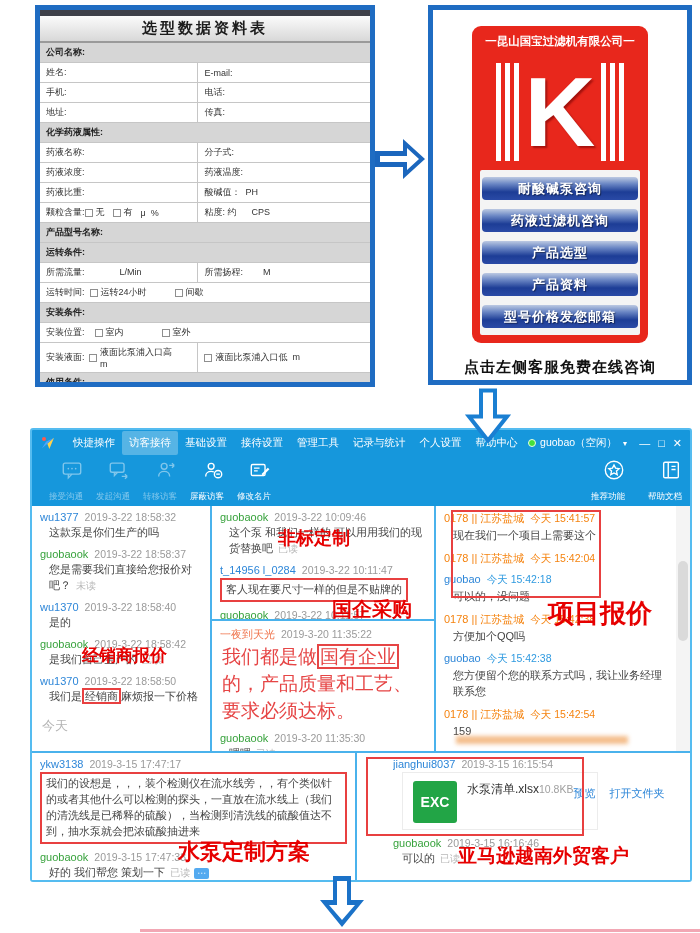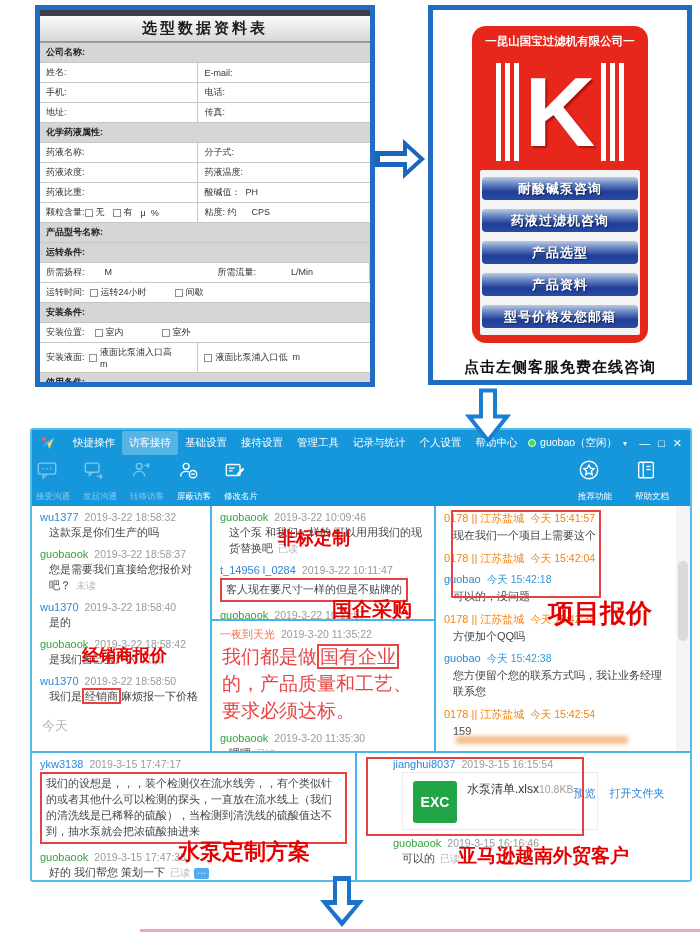--- a/index.html
+++ b/index.html
@@ -17,21 +17,21 @@
 .fcell{flex:1;padding:3px 6px;display:flex;align-items:center;white-space:pre-wrap;overflow:hidden;}
 .fdiv{border-right:1px solid #c6c6c6;flex:0 0 48%;}
 .cbwrap{display:inline-flex;align-items:center;margin-right:8px;}
 .cb{width:8px;height:8px;border:1px solid #8f8f8f;background:#fff;display:inline-block;margin-right:3px;flex:0 0 auto;}
 
 
 .arrow-right{position:absolute;left:374px;top:136px;width:52px;height:46px;}
 
 
 .promo-wrap{position:absolute;left:428px;top:5px;width:264px;height:380px;border:5px solid #1f6cc2;background:#fff;}
-.promo-card{width:176px;margin:16px auto 0;background:#e8271c;padding:0 8px 8px;border-radius:14px;}
+.promo-card{width:176px;margin:16px auto 0;background:#e8271c;padding:0 8px 8px;border-radius:9px;}
 .promo-banner{color:#fff;font-size:11.5px;font-weight:bold;text-align:center;padding:8px 0 5px;white-space:nowrap;}
 .promo-logo{height:116px;display:flex;align-items:center;justify-content:center;gap:6px;}
 .bars{display:flex;gap:4px;height:98px;}
 .bar{width:5px;background:#fff;height:100%;}
 .k-letter{font-size:98px;font-weight:bold;color:#fff;line-height:98px;text-shadow:2px 2px 2px rgba(110,0,0,.55);}
 .promo-buttons{background:#f4f4f4;padding:7px 2px;display:flex;flex-direction:column;gap:9px;border-radius:2px;}
 .pbtn{height:23px;border-radius:4px;background:linear-gradient(#bcc9e2 0%,#6a86c4 30%,#1d3d96 65%,#2a4aa6 100%);color:#fff;font-size:13px;font-weight:bold;display:flex;align-items:center;justify-content:center;text-shadow:1px 1px 1px rgba(0,0,0,.45);letter-spacing:1px;white-space:nowrap;cursor:pointer;}
 .promo-caption{text-align:center;font-size:15px;font-weight:bold;color:#111;margin-top:15px;letter-spacing:1px;}
 
 
@@ -46,21 +46,21 @@
 .menu{display:flex;align-items:center;}
 .mitem{font-size:10.5px;padding:5px 7px;border-radius:2px;white-space:nowrap;cursor:pointer;}
 .mitem.active{background:rgba(255,255,255,.28);}
 .tb-right{margin-left:auto;display:flex;align-items:center;}
 .status{display:flex;align-items:center;gap:4px;font-size:10.5px;cursor:pointer;white-space:nowrap;}
 .dot{width:8px;height:8px;border-radius:50%;background:#45e03c;border:1px solid #e8ffe8;}
 .caret{font-size:8px;margin-left:2px;}
 .winbtns{display:flex;gap:8px;margin-left:12px;font-size:11px;}
 .winbtn{cursor:pointer;}
 .toolbar{height:50px;display:flex;align-items:center;padding:0 4px;}
-.titem{width:47px;display:flex;flex-direction:column;align-items:flex-start;gap:10px;color:#fff;cursor:pointer;}
+.titem{width:47px;display:flex;flex-direction:column;align-items:flex-end;gap:10px;color:#fff;cursor:pointer;}
 .titem.tdis{opacity:.45;}
 .ticon{width:22px;height:22px;display:block;}
 .ticon svg{width:22px;height:22px;display:block;}
 .tlabel{font-size:8.5px;white-space:nowrap;}
 .tright{margin-left:auto;display:flex;gap:10px;padding-right:4px;}
 
 
 .content{position:absolute;left:0;top:76px;width:658px;height:374px;background:#fff;overflow:hidden;}
 .panel{position:absolute;overflow:hidden;padding:5px 8px;font-size:11px;color:#333;background:#fff;}
 .p-left-top{left:0;top:0;width:180px;height:245px;border-right:2px solid #4ab2ec;}
@@ -157,22 +157,22 @@
           <div class="fcell fdiv"><span class="ftext">颗粒含量:</span><span class="cbwrap"><span class="cb"></span>无</span><span class="cbwrap"><span class="cb"></span>有</span><span class="ftext">μ  %</span></div>
           <div class="fcell"><span class="ftext">粘度: 约      CPS</span></div>
         </div>
         <div class="frow fsection">
           <div class="fcell"><span class="ftext">产品型号名称:</span></div>
         </div>
         <div class="frow fsection">
           <div class="fcell"><span class="ftext">运转条件:</span></div>
         </div>
         <div class="frow">
+          <div class="fcell fdiv"><span class="ftext">所需流量:              L/Min</span></div>
           <div class="fcell"><span class="ftext">所需扬程:        M</span></div>
-          <div class="fcell fdiv"><span class="ftext">所需流量:              L/Min</span></div>
         </div>
         <div class="frow">
           <div class="fcell"><span class="ftext">运转时间:  </span><span class="cbwrap"><span class="cb"></span>运转24小时        </span><span class="cbwrap"><span class="cb"></span>间歇</span></div>
         </div>
         <div class="frow fsection">
           <div class="fcell"><span class="ftext">安装条件:</span></div>
         </div>
         <div class="frow">
           <div class="fcell"><span class="ftext">安装位置:    </span><span class="cbwrap"><span class="cb"></span>室内            </span><span class="cbwrap"><span class="cb"></span>室外</span></div>
         </div>

